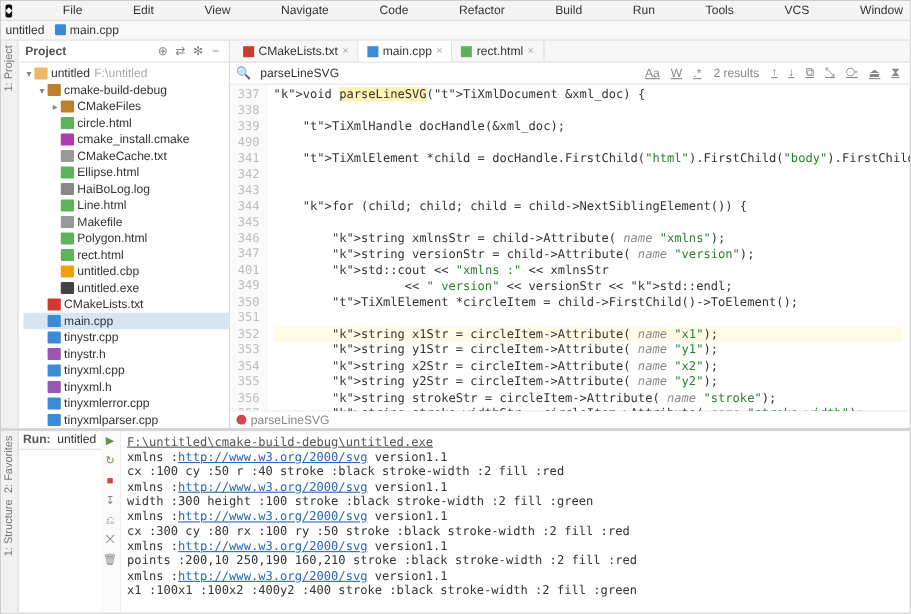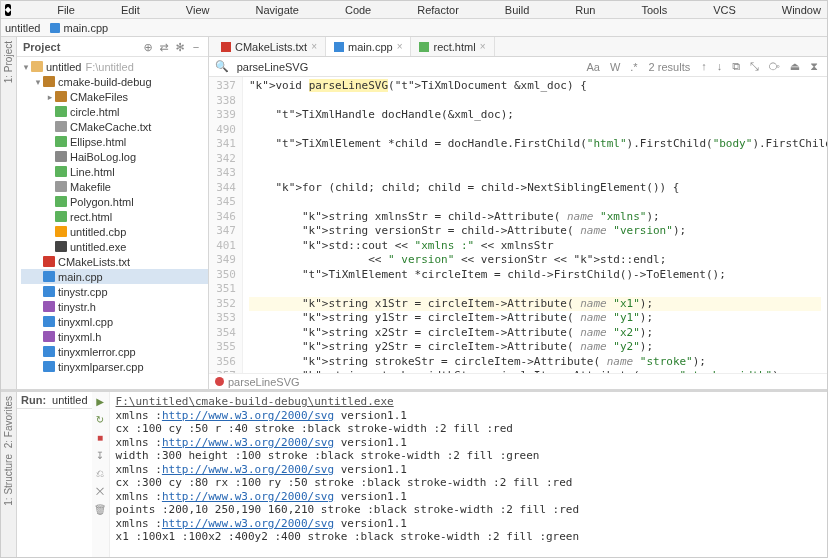--- a/index.html
+++ b/index.html
@@ -44,21 +44,21 @@
   .editor-wrap { flex:1; display:flex; flex-direction:column; min-width:0;}
   .file-tabs { display:flex; align-items:center; height:20px; border-bottom:1px solid #d6d6d6; background:#f7f7f7; padding-left:4px;}
   .file-tab { display:flex; align-items:center; gap:4px; height:100%; padding:0 8px; border-right:1px solid #e0e0e0; cursor:pointer;}
   .file-tab.active { background:#fff;}
   .file-tab .close { color:#aaa; font-size:10px;}
   .searchbar { display:flex; align-items:center; height:20px; border-bottom:1px solid #e4e4e4; padding:0 6px; gap:8px; background:#fff;}
   .searchbar .glass { color:#888; font-size:11px;}
   .searchbar .query { flex:1; color:#333;}
   .searchbar .hit { color:#888;text-align:right;}
   .searchbar .opts { display:flex; gap:4px; color:#888;}
-  .searchbar .opts span { padding:0 3px; cursor:pointer;}
+  .searchbar .opts span { padding:0 3px; cursor:pointer;text-decoration:underline;}
   .code { flex:1; display:flex; overflow:hidden; font-family:Consolas,Menlo,monospace; font-size:11px; line-height:14.5px;}
   .lnums { width:34px; text-align:right; padding:2px 6px 2px 0; color:#bdbdbd; background:#fafafa; border-right:1px solid #f0f0f0;}
   .src { flex:1; padding:2px 6px; white-space:pre; overflow:auto; position:relative;}
   .src .line { height:14.5px;}
   .hl-cur { background:#fffbe6;}
   .s  { color:#2a7f2e;}
   .nm { color:#8a8a8a; font-style:italic;}
   .fn { color:#333; background:#fff4b2;}
   .status-strip { height:16px; border-top:1px solid #eee; padding:0 6px; display:flex; align-items:center; gap:4px; color:#888;}
   .red-dot { width:9px;height:9px;border-radius:50%; background:#d64545;}
@@ -129,20 +129,25 @@
         </div>
         <div class="node" style="padding-left:24px">
       <span class="arrow">▸</span>
       <span class="ic dir-dark"></span>
       <span>CMakeFiles</span>
         </div>
         <div class="node" style="padding-left:24px">
       <span class="arrow"></span>
       <span class="ic html"></span>
       <span>circle.html</span>
+        </div>
+        <div class="node" style="padding-left:24px">
+      <span class="arrow"></span>
+      <span class="ic cmake"></span>
+      <span>cmake_install.cmake</span>
         </div>
         <div class="node" style="padding-left:24px">
       <span class="arrow"></span>
       <span class="ic txt"></span>
       <span>CMakeCache.txt</span>
         </div>
         <div class="node" style="padding-left:24px">
       <span class="arrow"></span>
       <span class="ic html"></span>
       <span>Ellipse.html</span>

